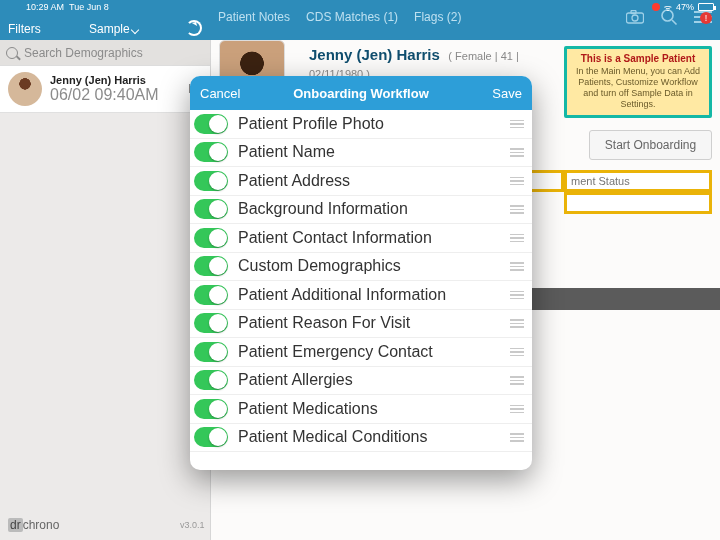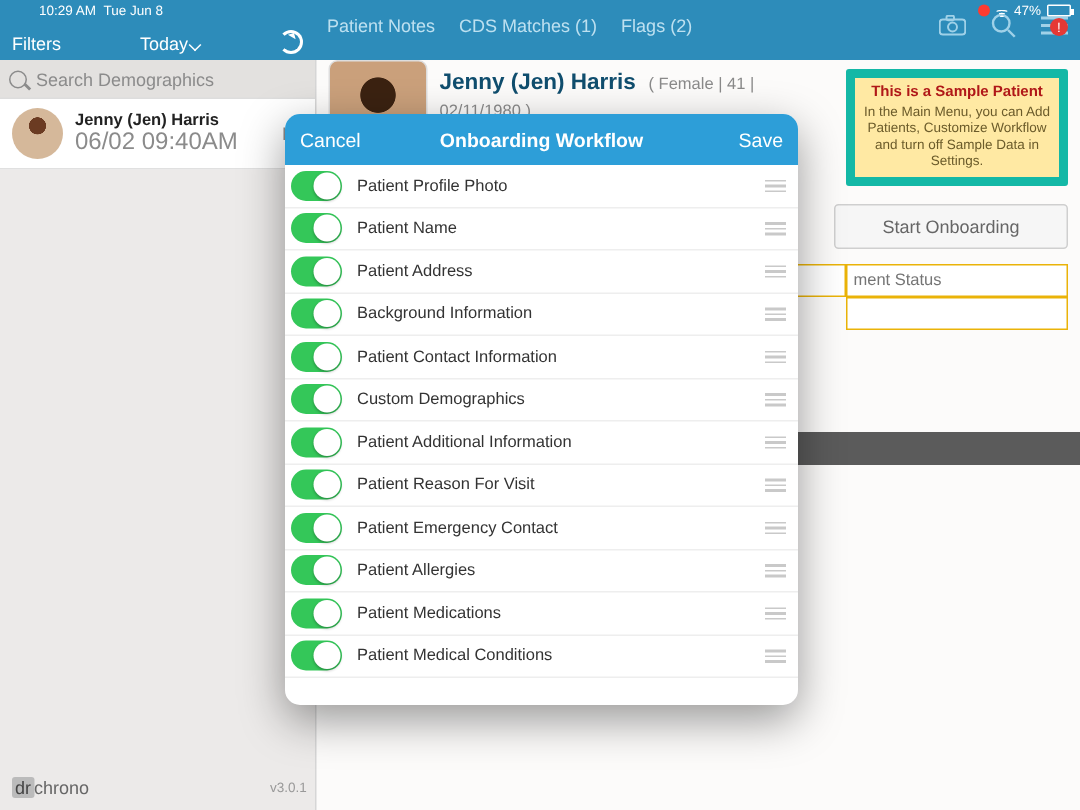--- a/index.html
+++ b/index.html
@@ -48,74 +48,74 @@
   .appt-row .info .sub { color:#8b8b8b; font-size:16px; }
   .appt-row .status { color:#8b8b8b; font-size:12px; }
 
   .brand { position:absolute; bottom:8px; left:8px; font-size:12px; color:#666; }
   .brand .dr { background:#bbb; padding:0 2px; border-radius:2px; color:#444; }
   .version { position:absolute; bottom:10px; left:180px; font-size:9px; color:#999; }
 
   
   .rightcol { position:absolute; top:40px; left:210px; right:0; bottom:0; background:#fcfbfa;
     border-left:1px solid #d6d6d6; }
-  .patient-header { display:flex; align-items:flex-start; padding:6px 8px; gap:8px; }
+  .patient-header { display:flex; align-items:flex-start; padding:6px 8px; gap:24px; }
   .patient-header .avatar { width:66px; height:66px; border-radius:6px; background:#caa07b;
     background-image: radial-gradient(circle at 50% 35%, #3b2211 0 22%, #caa07b 23%);
     border:1px solid #ddd; flex-shrink:0;
     position: relative; top: -6px; margin-bottom: -6px; }
   .patient-name { font-size:15px; font-weight:600; color:#104e6e; }
   .patient-meta { font-size:11px; color:#8a8a8a; margin-left:4px; font-weight:400;}
-  .sample-box { margin-left:auto; width:148px; background:#ffe9a3; border:6px solid #14b8a6;
+  .sample-box { margin-left:auto; width:148px; background:#ffe9a3; border:3px solid #14b8a6;
     font-size:9px; color:#b22; padding:4px 4px; border-radius:2px; text-align:center; line-height:1.25;}
   .sample-box .title { font-weight:700; color:#b01818; font-size:10px; }
   .sample-box .body { color:#6b5b2a; }
 
-  .onboard-btn { margin:6px 8px 0 auto; width:156px; height:30px; border:1px solid #cfcfcf; border-radius:3px;
+  .onboard-btn { margin:6px 8px 0 auto; width:123px; height:30px; border:1px solid #cfcfcf; border-radius:3px;
     background:#f6f6f6; color:#666; font-size:12px; display:flex; align-items:center; justify-content:center; }
 
   .form-area { padding:4px 8px; font-size:11px; color:#888; }
   .form-area .field { margin:6px 0; }
-  .form-area .field input { width:148px; float:right; height:22px; border:1px solid #eab308;
+  .form-area .field input { width:148px; float:right; height:22px; border:3px solid #eab308;
     font-size:11px; padding:0 4px; color:#666; background:#fff; }
   .form-area::after { content:""; display:block; clear:both; }
   .dark-strip { position:absolute; top:248px; left:0; right:0; height:22px; background:#5b5b5b; }
 
   
   .modal { position:absolute; top:76px; left:190px; width:342px; height:394px;
     background:#fff; border-radius:10px; box-shadow:0 10px 30px rgba(0,0,0,0.4);
     overflow:hidden; z-index:100; }
   .modal-head { height:34px; background:#2d9ed8; color:#fff;
     display:flex; align-items:center; justify-content:space-between;
     padding:0 10px; font-size:13px; }
   .modal-head .center { position:absolute; left:0; right:0; text-align:center; font-weight:600; font-size:13px; pointer-events:none; }
   .modal-body { height:calc(100% - 34px); overflow:hidden; }
   .wrow { display:flex; align-items:center; height:28.5px; border-bottom:1px solid #eee;
-    padding:0 8px 0 4px; font-size:11px; color:#333; }
+    padding:0 8px 0 4px; font-size:16px; color:#333; }
   .wrow:last-child { border-bottom:none;margin-top:24px; }
   .toggle { width:34px; height:20px; border-radius:10px; background:#34c759; position:relative;
     margin-right:10px; flex-shrink:0; }
   .toggle::after { content:""; position:absolute; top:1px; right:1px; width:18px; height:18px;
     border-radius:50%; background:#fff; box-shadow:0 1px 2px rgba(0,0,0,0.3); }
   .handle { margin-left:auto; display:flex; flex-direction:column; gap:2px; }
   .handle span { display:block; width:14px; height:1.5px; background:#c9c9c9; }
 
   .refresh-icon { width:16px; height:16px; border:2px solid #fff; border-radius:50%; border-left-color:transparent; position:relative; }
   .refresh-icon::after { content:""; position:absolute; top:-3px; left:5px; border:3px solid transparent; border-bottom-color:#fff; transform:rotate(30deg); }
   .chev-down { display:inline-block; width:6px; height:6px; border-right:1.5px solid #fff; border-bottom:1.5px solid #fff; transform:rotate(45deg); margin-left:2px; vertical-align:middle; }
 
   svg { display:block; }
 </style>
 </head>
 <body>
 
 <div class="topnav">
   <div class="leftnav">
     <span>Filters</span>
-    <span><span>Today</span><span class="chev-down"></span></span>
+    <span><span>Sample</span><span class="chev-down"></span></span>
     <span class="refresh-icon"></span>
   </div>
   <div class="rightnav">
     <span>Patient Notes</span>
     <span>CDS Matches (1)</span>
     <span>Flags (2)</span>
     <span class="spacer"></span>
     <span class="nav-icon">
       <svg width="18" height="14" viewBox="0 0 18 14">
           <rect x="0.5" y="3" width="17" height="10" rx="2" fill="none" stroke="#9fd1e8" stroke-width="1.3"></rect>

